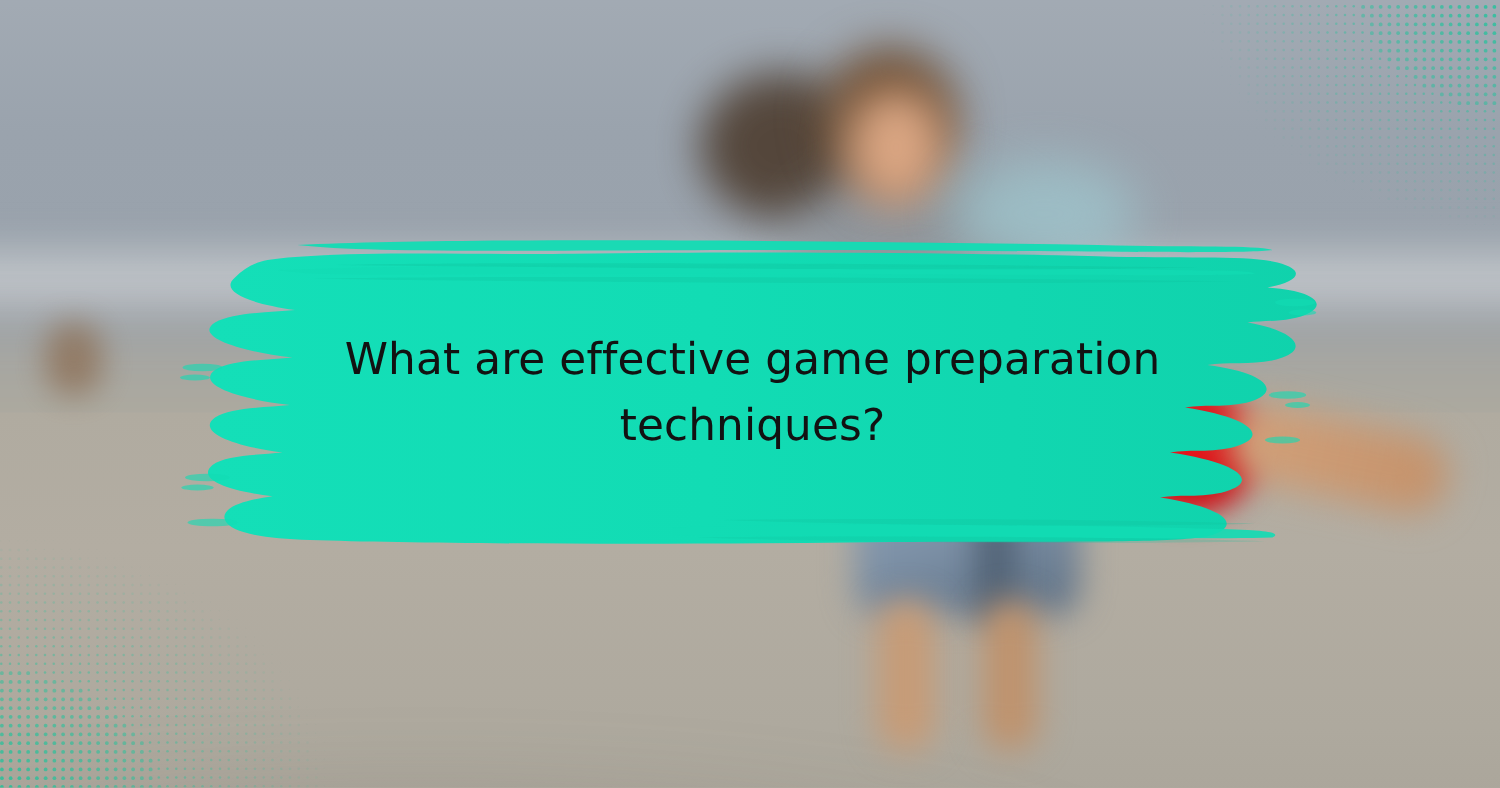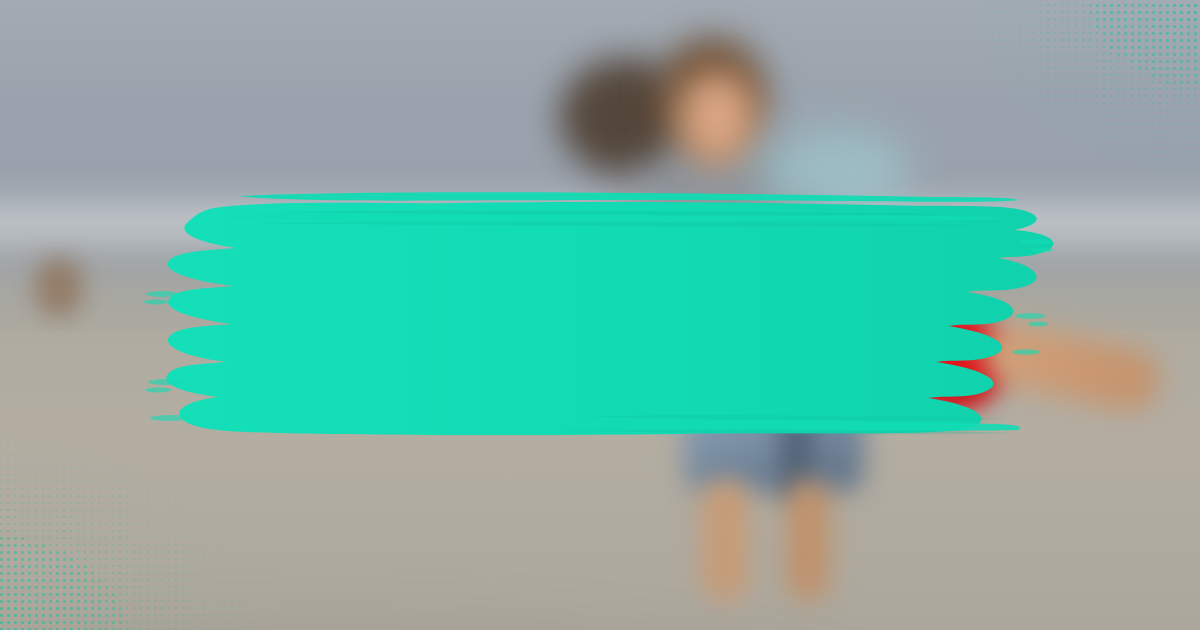--- a/index.html
+++ b/index.html
@@ -1760,14 +1760,15 @@
           <ellipse cx="918" cy="56" rx="16" ry="3"></ellipse>
           <ellipse cx="924" cy="64" rx="11" ry="2.4"></ellipse>
           <ellipse cx="912" cy="130" rx="15" ry="3"></ellipse>
           <ellipse cx="920" cy="138" rx="10" ry="2.4"></ellipse>
           <ellipse cx="908" cy="166" rx="14" ry="2.8"></ellipse>
         </g>
       </svg>
     </div>
   </div>
 
+  <div class="headline">What are effective game preparation techniques?</div>
 
 </div>
 
 </body></html>

